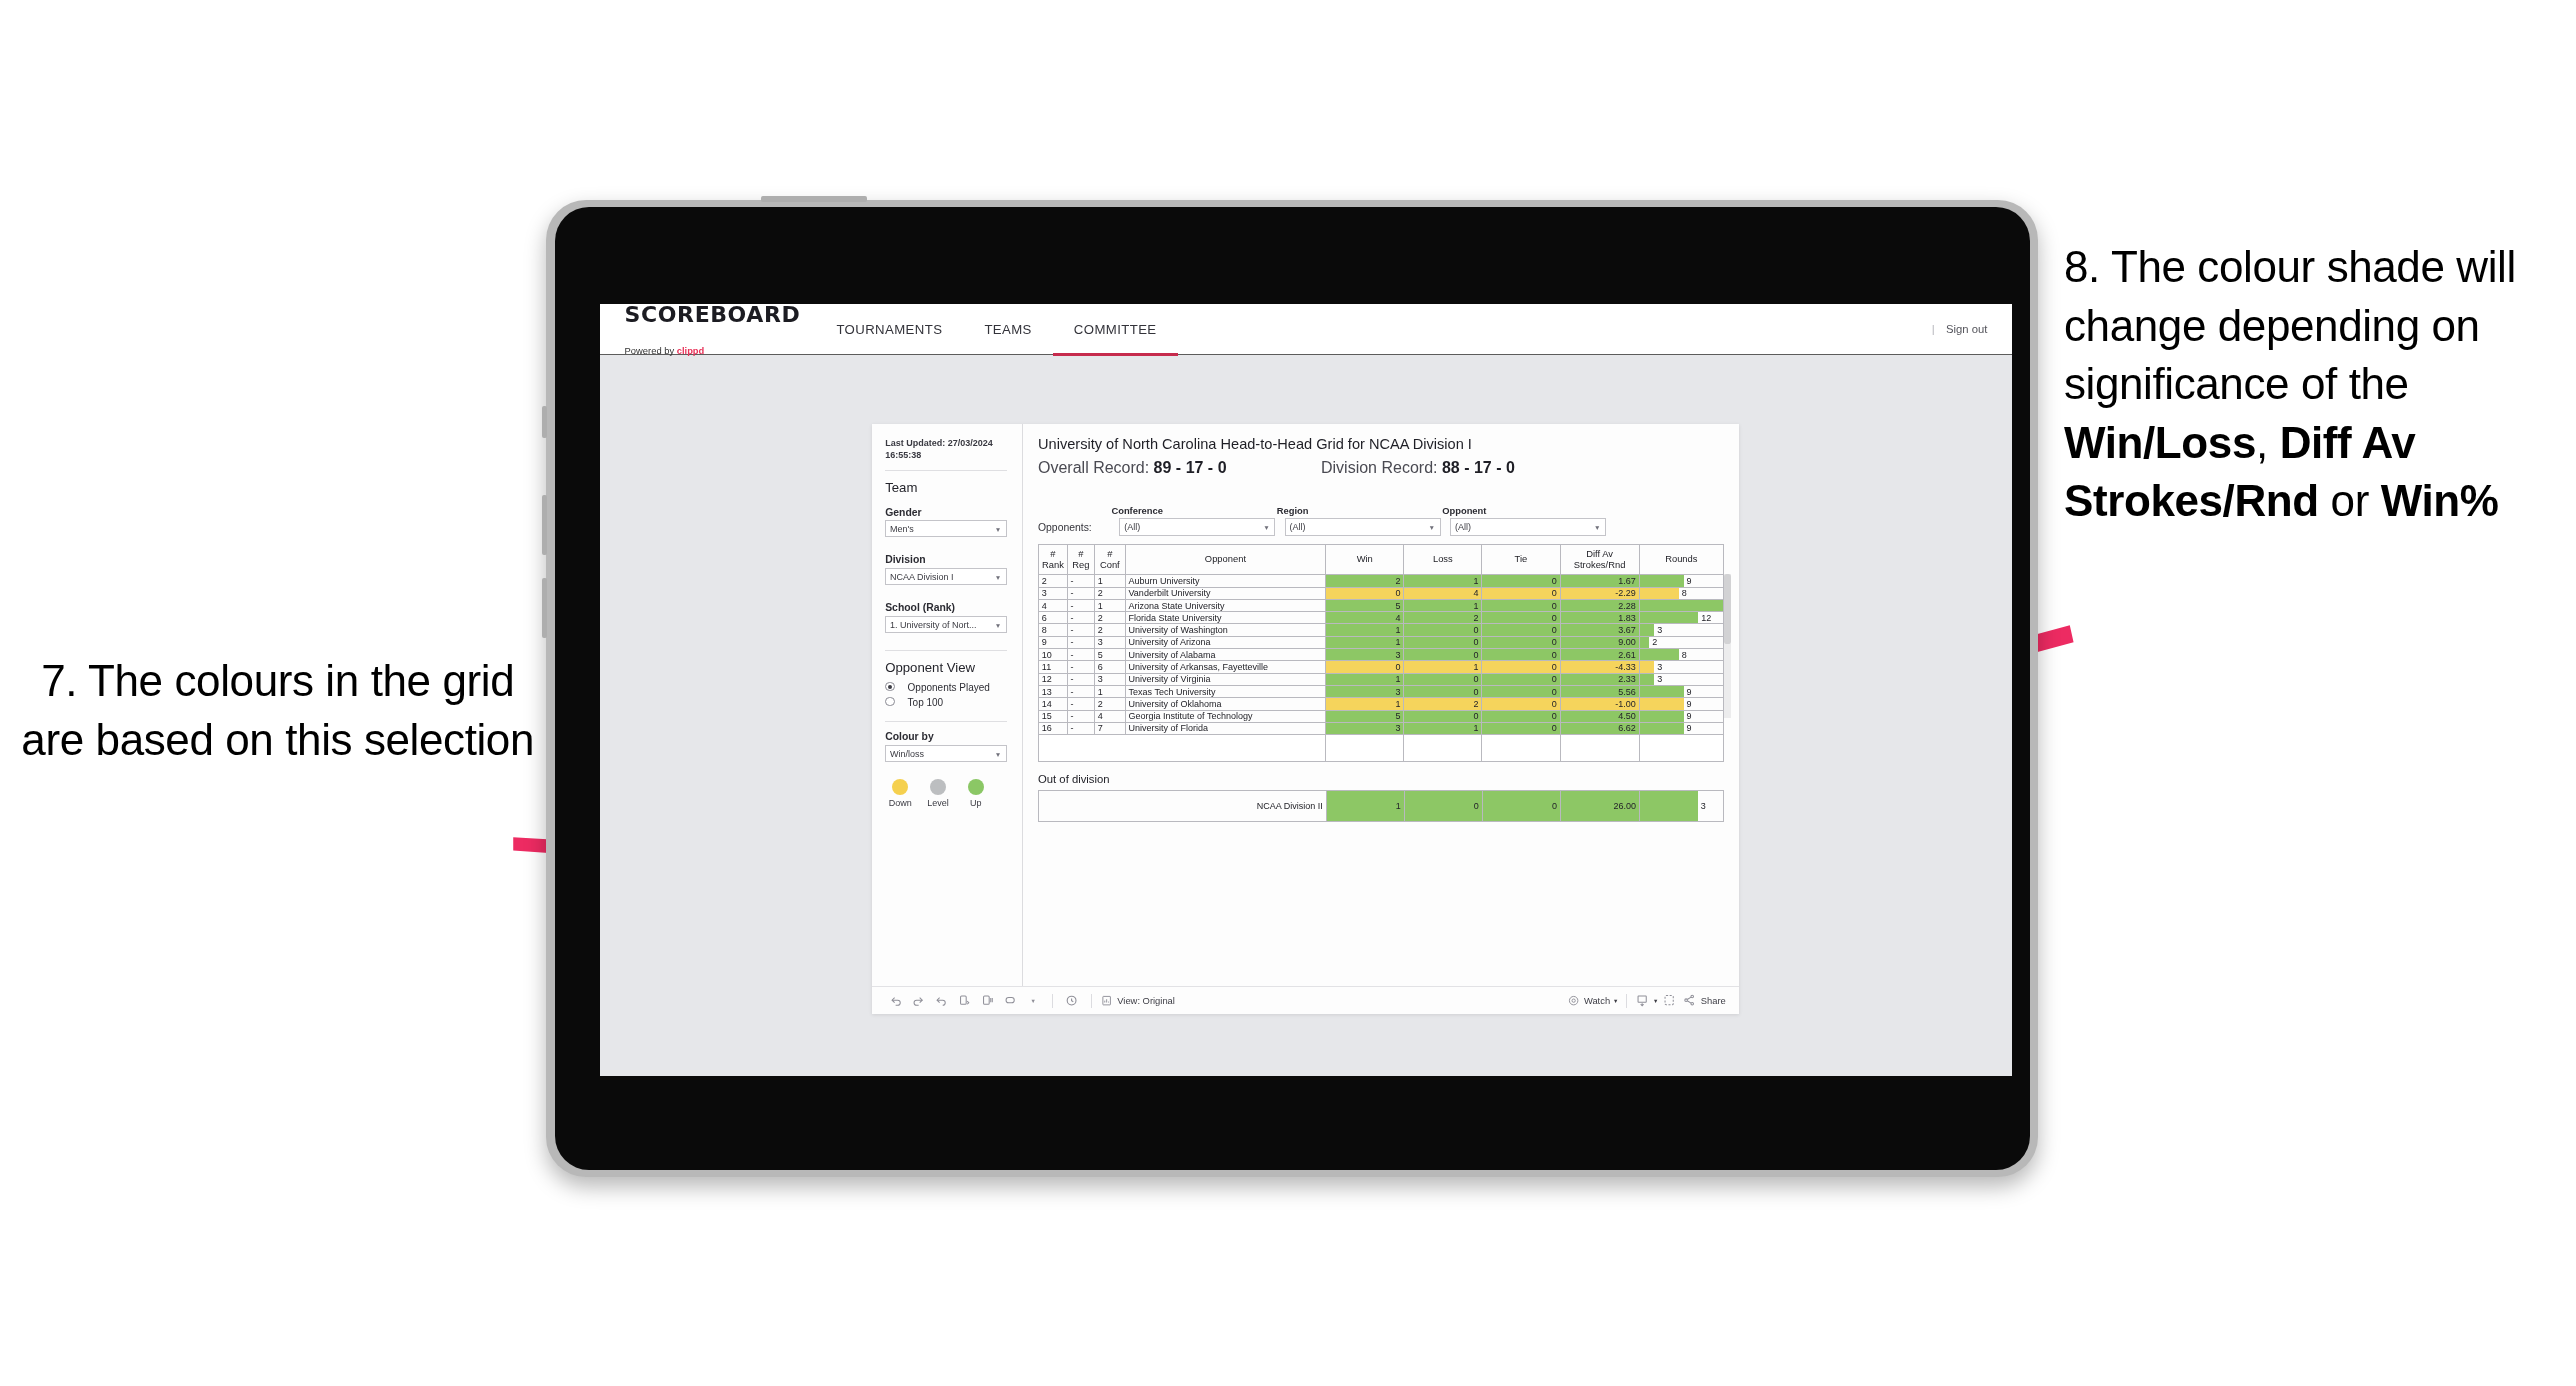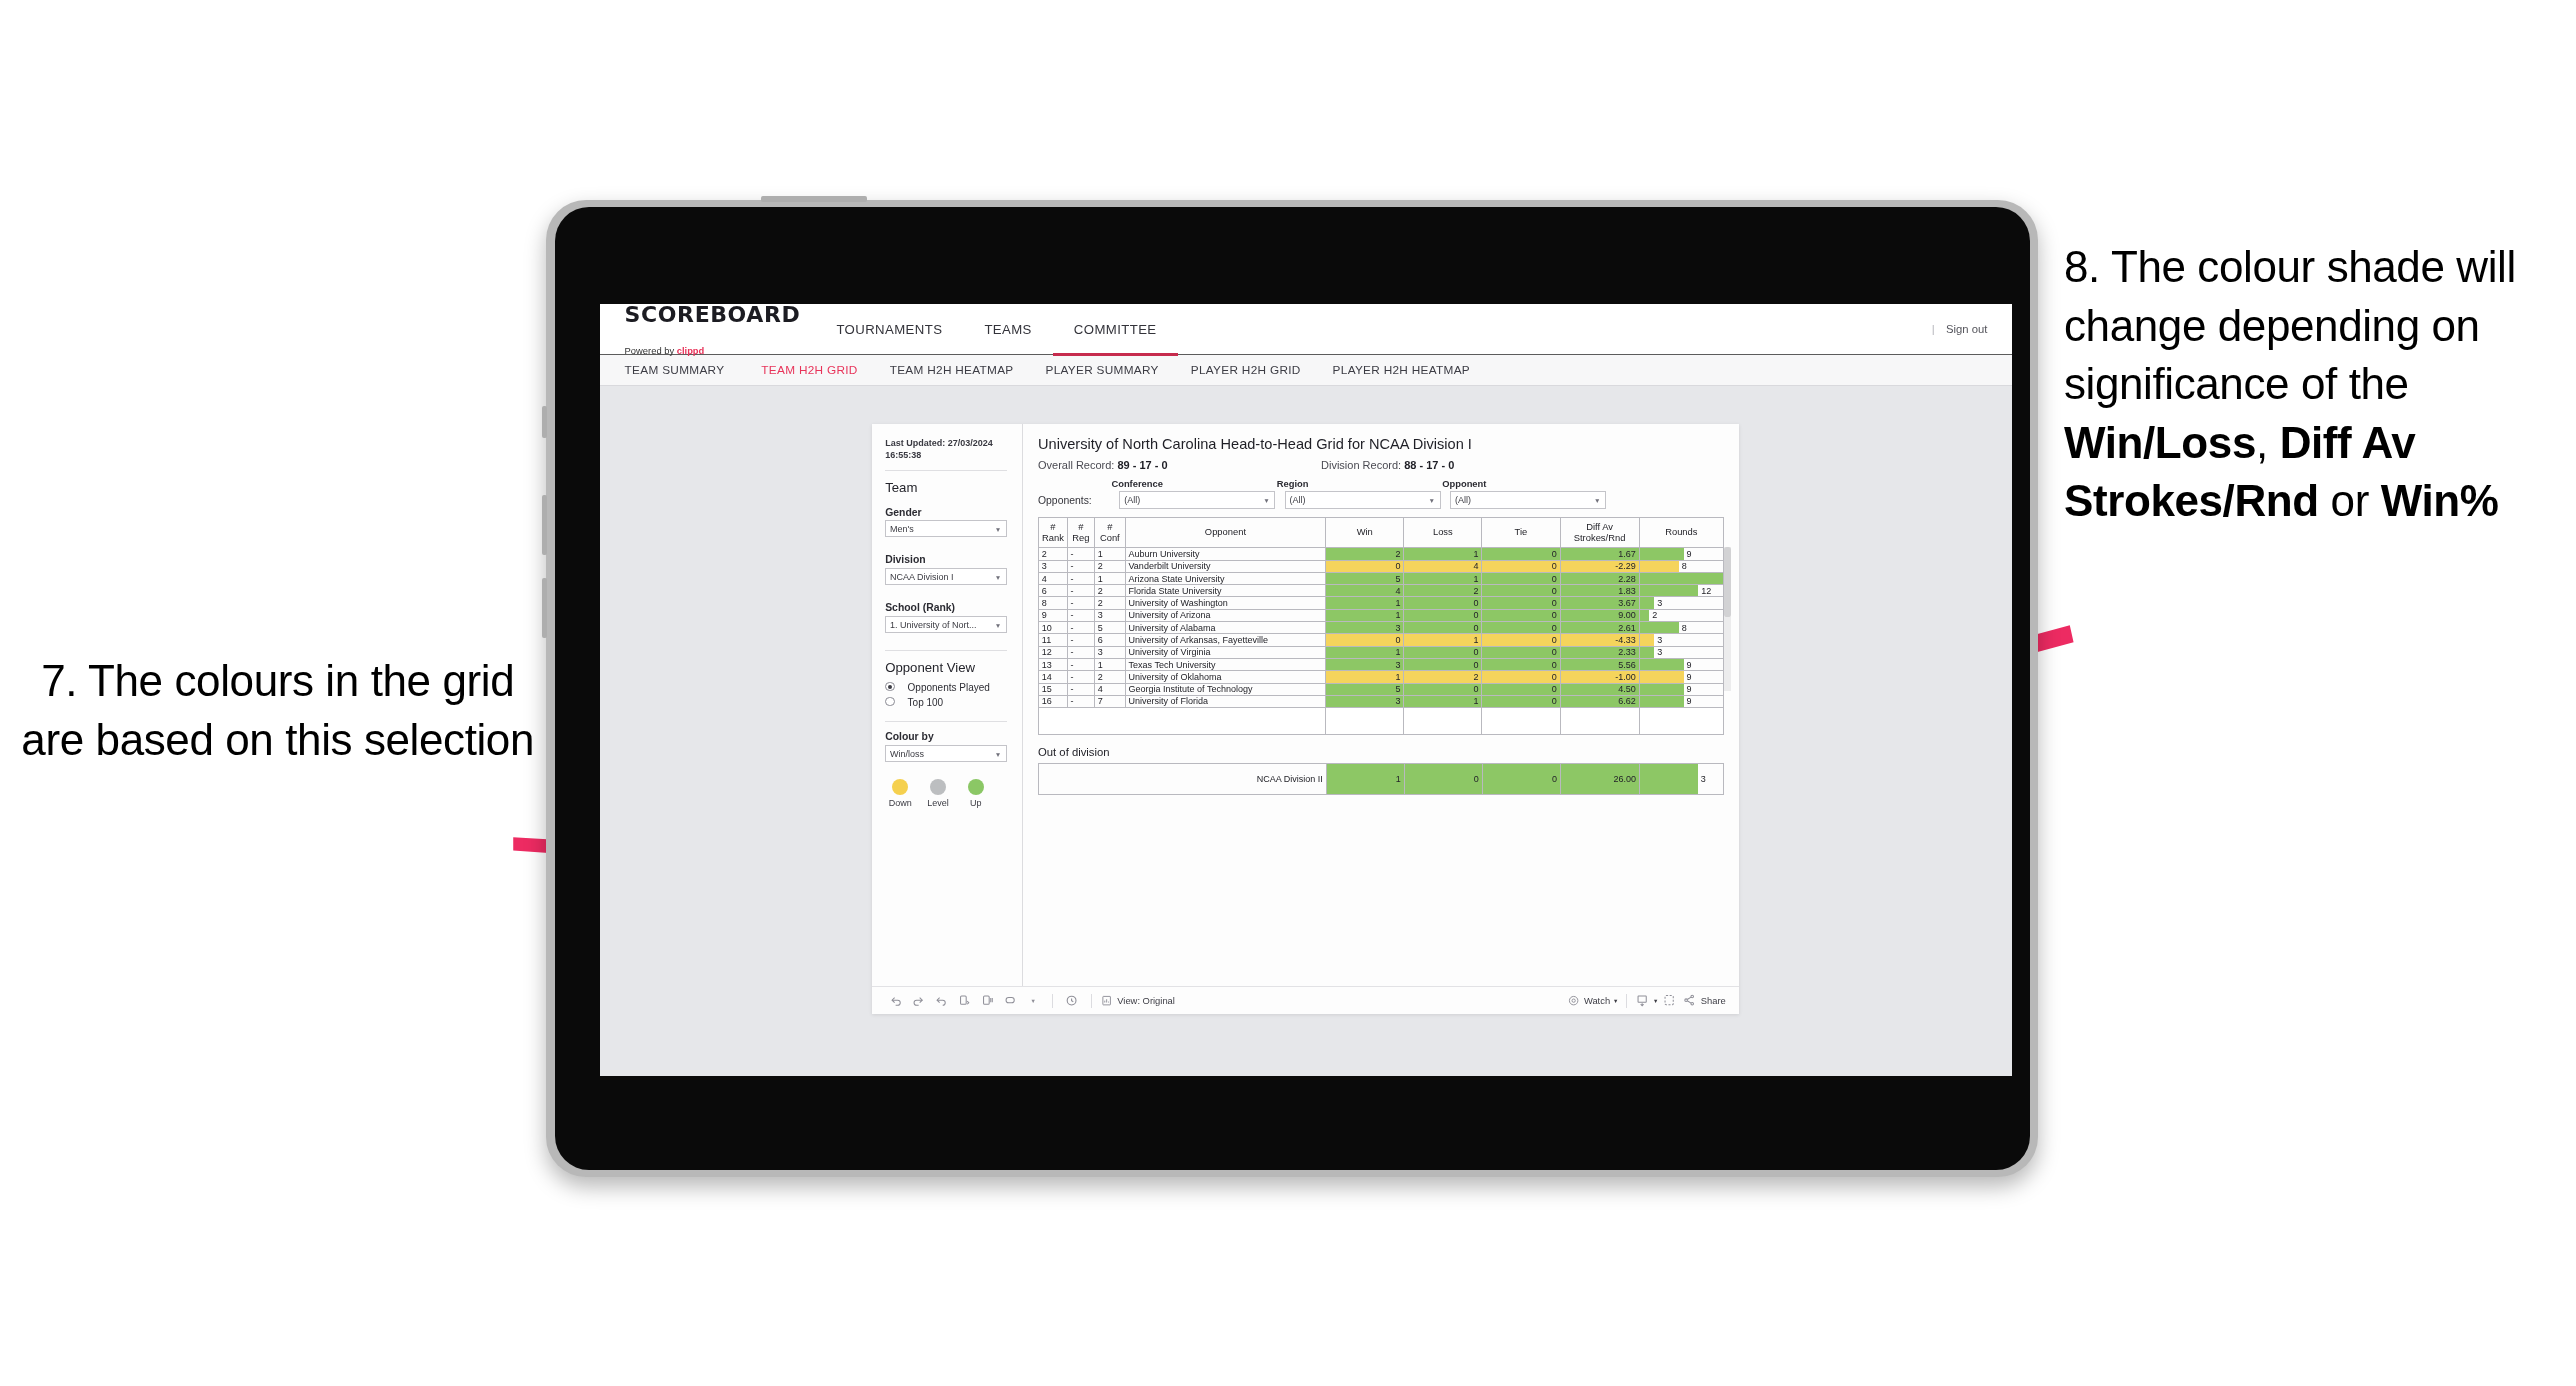--- a/index.html
+++ b/index.html
@@ -197,21 +197,21 @@
   .legend-lbl { font-size: 9px; color: #3a3a42; }
 
   
   #viz {
     flex: 1; min-width: 0;
     padding: 12.3px 15px 0 15px;
   }
   #viz-title {
     font-size: 14.6px; color: #1f1f26; margin-bottom: 6.6px;
   }
-  #records { display: flex; font-size: 11px; color: #4a4a52; margin-bottom: 7px; }
+  #records { display: flex; font-size: 16px; color: #4a4a52; margin-bottom: 28px; }
   #records .rec { width: 283px; }
   #records .rec b { color: #1f1f26; font-weight: bold; }
   #opp-filters { display: flex; align-items: flex-end; gap: 9.4px; margin-bottom: 8.5px; }
   #opp-label { font-size: 10.4px; color: #33333a; padding-bottom: 2.8px; width: 64px; }
   .ofilter { width: 156px; }
   .ofilter .flabel { font-size: 9.4px; margin-bottom: 1.9px; font-weight: bold; }
   .ofilter .fselect { margin-bottom: 0; height: 18px; margin-left: 8px; }
 
   
   table.h2h {
@@ -333,28 +333,20 @@
     </div>
     <div class="nav-tab">TOURNAMENTS</div>
     <div class="nav-tab">TEAMS</div>
     <div class="nav-tab active">COMMITTEE</div>
     <div id="nav-right">
       <span id="nav-sep">|</span>
       <span>Sign out</span>
     </div>
   </div>
 
-  <div id="subnav">
-    <div class="subnav-tab">TEAM SUMMARY</div>
-    <div class="subnav-tab active">TEAM H2H GRID</div>
-    <div class="subnav-tab">TEAM H2H HEATMAP</div>
-    <div class="subnav-tab">PLAYER SUMMARY</div>
-    <div class="subnav-tab">PLAYER H2H GRID</div>
-    <div class="subnav-tab">PLAYER H2H HEATMAP</div>
-  </div>
 
   <div id="dash">
     <div id="dash-body">
 
       <div id="filters">
         <div id="last-updated">Last Updated: 27/03/2024 16:55:38</div>
         <div class="fdiv"></div>
         <div class="fgroup-title">Team</div>
 
         <div class="flabel">Gender</div>

